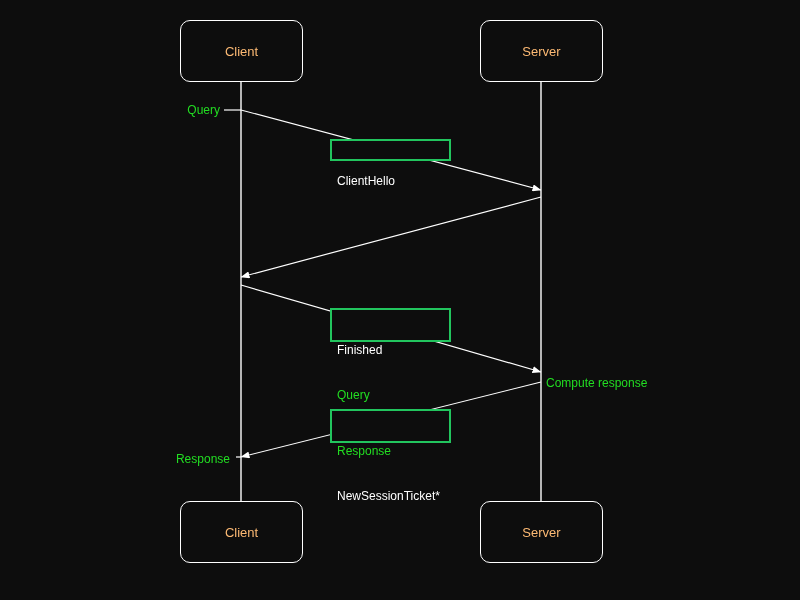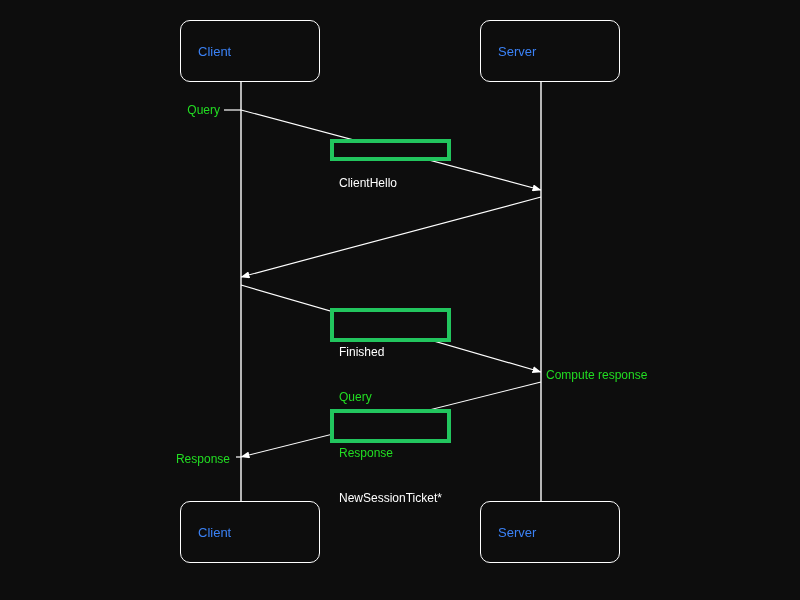--- a/index.html
+++ b/index.html
@@ -22,27 +22,27 @@
     width: 800px;
     height: 600px;
   }
   .actor-box {
     position: absolute;
     border: 1.5px solid #ffffff;
     border-radius: 10px;
     background: #0d0d0d;
     display: flex;
     align-items: center;
-    color: #3b82f6;
+    justify-content: center;
+    color: #fdba74;
     font-size: 13px;
-    padding-left: 17px;
   }
   .msg-box {
     position: absolute;
-    border: 4px solid #22c55e;
+    border: 2px solid #22c55e;
     background: #0d0d0d;
     color: #ffffff;
     font-size: 12px;
     padding: 3px 5px 4px 5px;
     line-height: 15px;
     box-sizing: border-box;
     white-space: pre;
   }
   .msg-line {
     display: block;
@@ -54,20 +54,21 @@
     color: #ffffff;
   }
   .side-label {
     position: absolute;
     color: #22dd22;
     font-size: 12px;
     white-space: nowrap;
   }
   .side-label.right {
     text-align: center;
+    margin-top: 8px;
   }
   .side-label.left {
     text-align: right;
   }
 </style>
 </head>
 <body>
 
 <div id="canvas">
 

